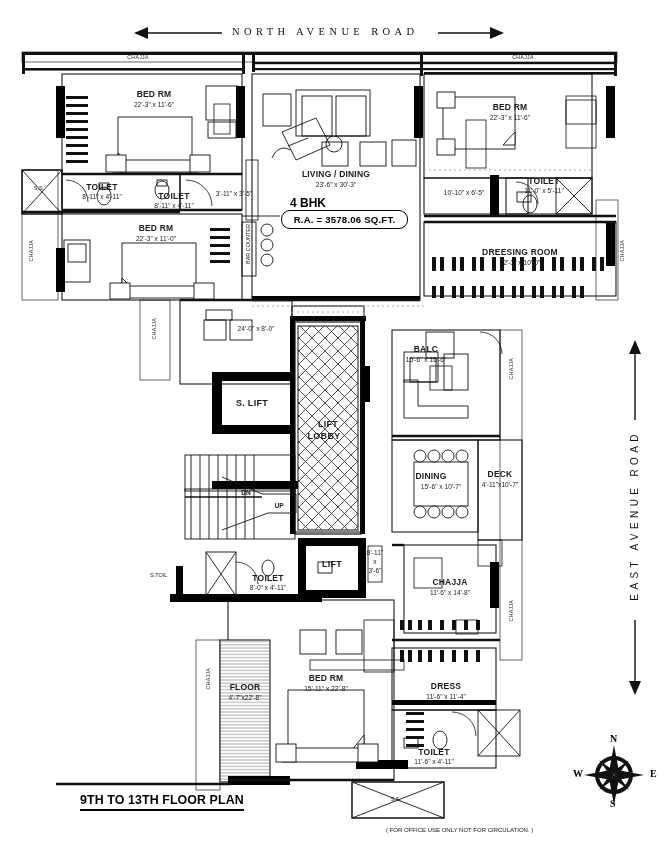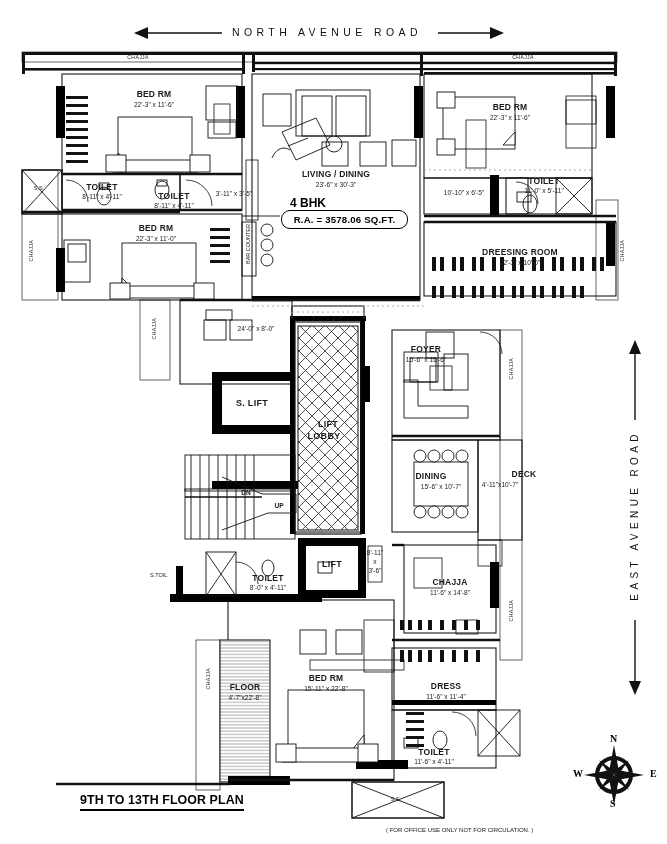--- a/index.html
+++ b/index.html
@@ -8,21 +8,21 @@
   #plan{position:absolute;left:0;top:0;width:667px;height:844px;}
   .lbl{position:absolute;text-align:center;line-height:1.08;
        font-family:"Liberation Sans",sans-serif;color:#1a1a1a;
        white-space:nowrap;pointer-events:none;}
   .rm{font-size:8.5px;font-weight:700;letter-spacing:.2px;}
   .dim{font-size:6.6px;font-weight:400;letter-spacing:0px;}
   .tiny{font-size:5.5px;font-weight:400;}
   .chj{font-size:5.2px;letter-spacing:.3px;font-weight:400;}
   .vert{writing-mode:vertical-rl;transform:rotate(180deg);}
   .roadtop{position:absolute;font-size:10.5px;font-weight:400;letter-spacing:4.4px;
-           color:#111;}
+           color:#111;font-family:Liberation Serif, serif;}
   .roadright{position:absolute;font-size:10px;font-weight:400;letter-spacing:4.4px;
              color:#111;writing-mode:vertical-rl;transform:rotate(180deg);}
   #footer-title{position:absolute;left:80px;top:793px;font-size:12.4px;
        font-weight:700;letter-spacing:.1px;border-bottom:2px solid #000;
        padding-bottom:2px;color:#000;}
   #office-note{position:absolute;left:386px;top:827px;font-size:6px;color:#111;}
   #ra-badge{position:absolute;left:281px;top:210px;width:125px;height:17px;
        border:1.6px solid #000;border-radius:9px;display:flex;align-items:center;
        justify-content:center;font-size:9.6px;font-weight:700;letter-spacing:.2px;
        background:#fff;color:#000;}
@@ -489,27 +489,27 @@
 
 <div class="lbl rm" style="left:276px;top:170px;width:120px;">LIVING / DINING</div>
 <div class="lbl dim" style="left:276px;top:181px;width:120px;">23'-6" x 30'-3"</div>
 
 <div id="bhk">4 BHK</div>
 <div id="ra-badge">R.A. = 3578.06 SQ.FT.</div>
 
 <div class="lbl rm" style="left:460px;top:248px;width:120px;">DREESING ROOM</div>
 <div class="lbl dim" style="left:460px;top:259px;width:120px;">22'-3" x 10'-0"</div>
 
-<div class="lbl rm" style="left:396px;top:345px;width:60px;">FOYER</div>
+<div class="lbl rm" style="left:396px;top:345px;width:60px;">BALC</div>
 <div class="lbl dim" style="left:390px;top:356px;width:72px;">15'-6" x 16'-6"</div>
 
 <div class="lbl rm" style="left:401px;top:472px;width:60px;">DINING</div>
 <div class="lbl dim" style="left:405px;top:483px;width:72px;">15'-6" x 10'-7"</div>
 
-<div class="lbl rm" style="left:495px;top:470px;width:58px;">DECK</div>
+<div class="lbl rm" style="left:471px;top:470px;width:58px;">DECK</div>
 <div class="lbl dim" style="left:468px;top:481px;width:64px;">4'-11"x10'-7"</div>
 
 <div class="lbl rm" style="left:412px;top:578px;width:76px;">CHAJJA</div>
 <div class="lbl dim" style="left:410px;top:589px;width:80px;">11'-6" x 14'-8"</div>
 
 <div class="lbl rm" style="left:411px;top:682px;width:70px;">DRESS</div>
 <div class="lbl dim" style="left:408px;top:693px;width:76px;">11'-6" x 11'-4"</div>
 
 <div class="lbl rm" style="left:216px;top:683px;width:58px;">FLOOR</div>
 <div class="lbl dim" style="left:213px;top:694px;width:64px;">4'-7"x22'-8"</div>

